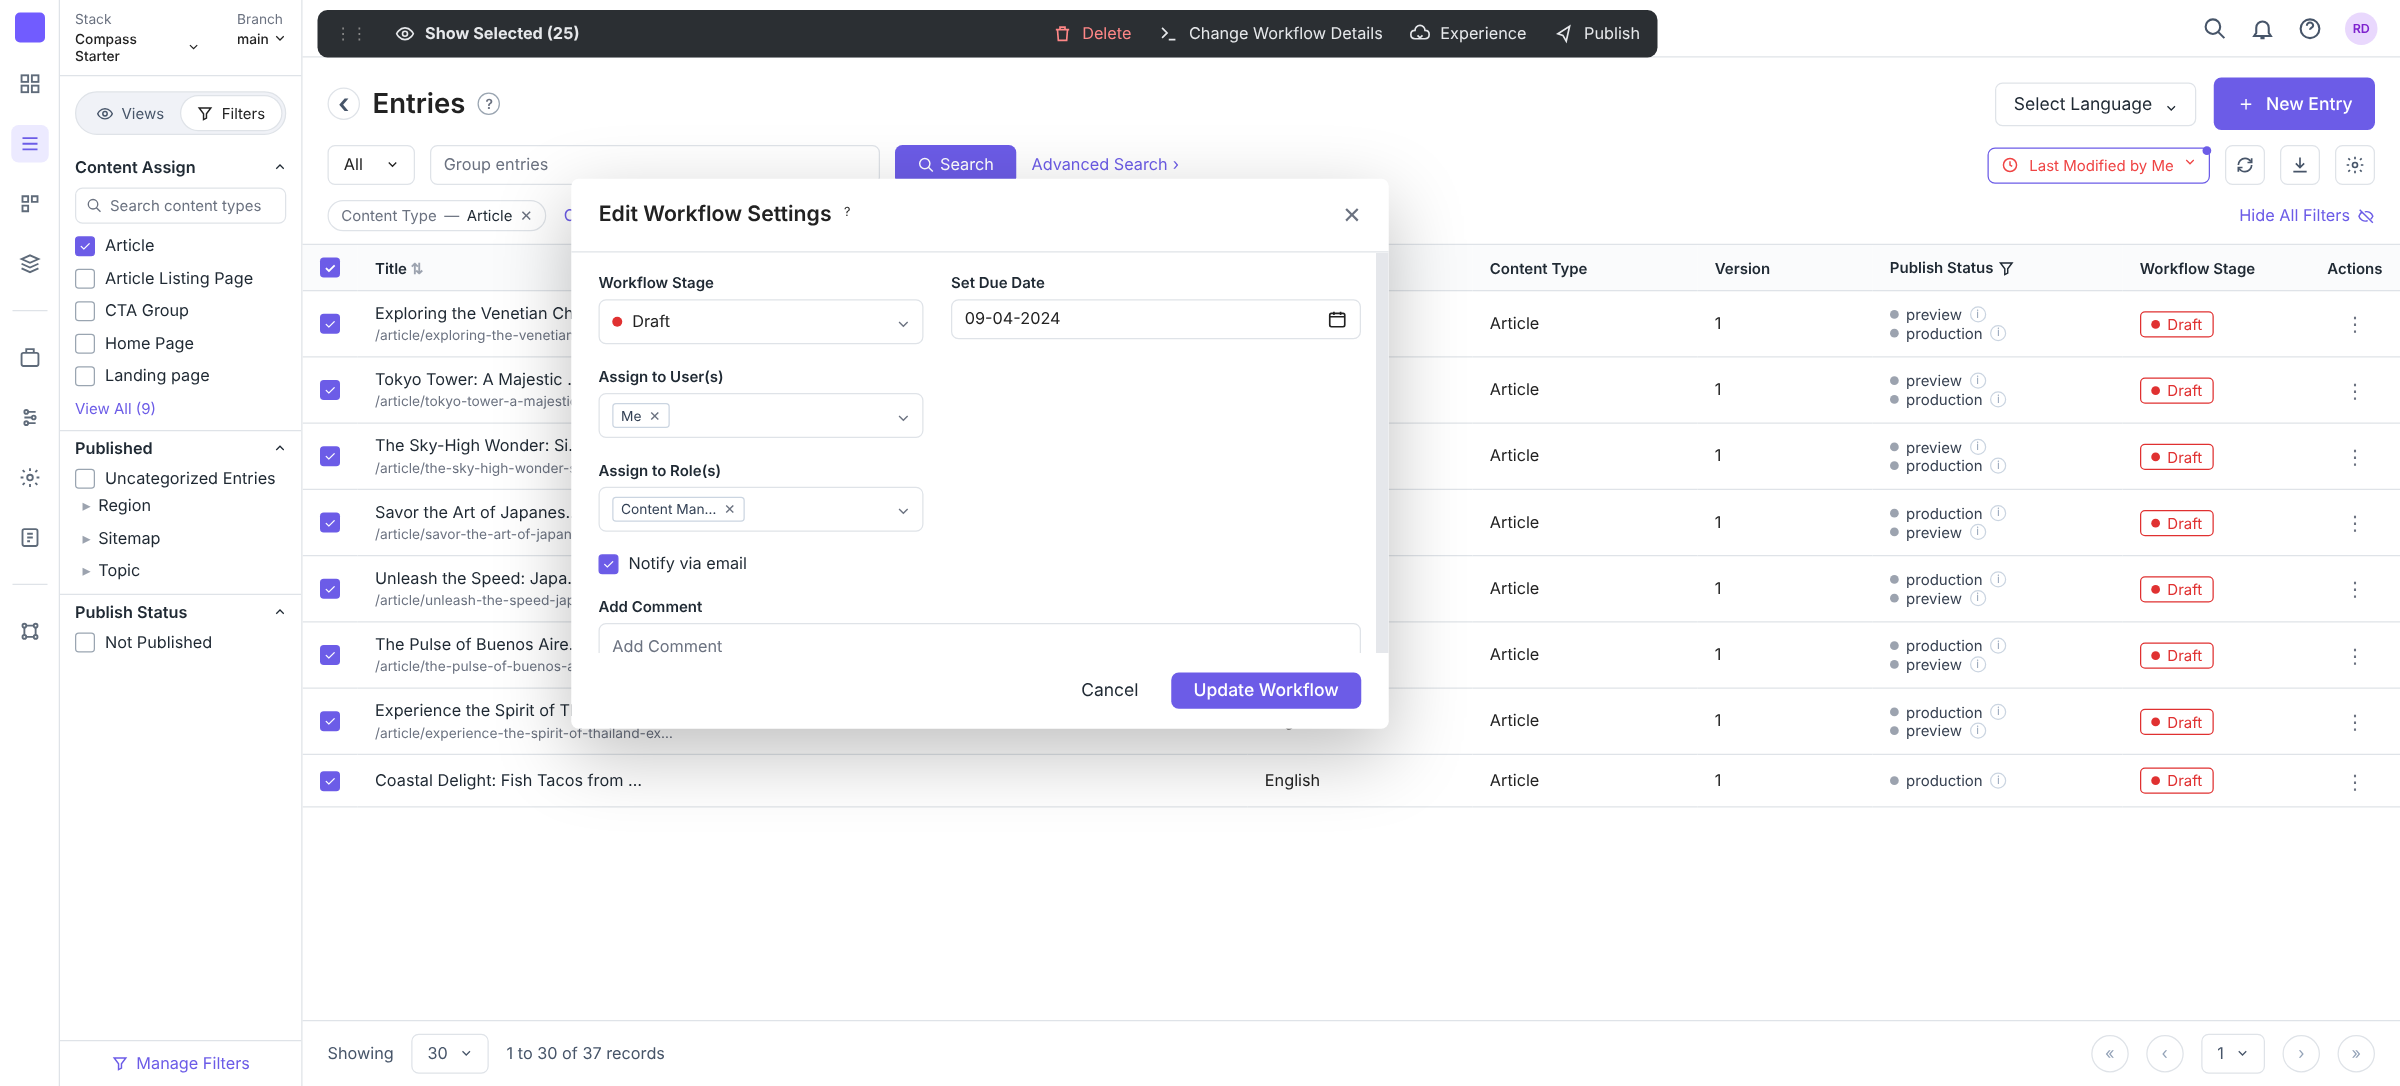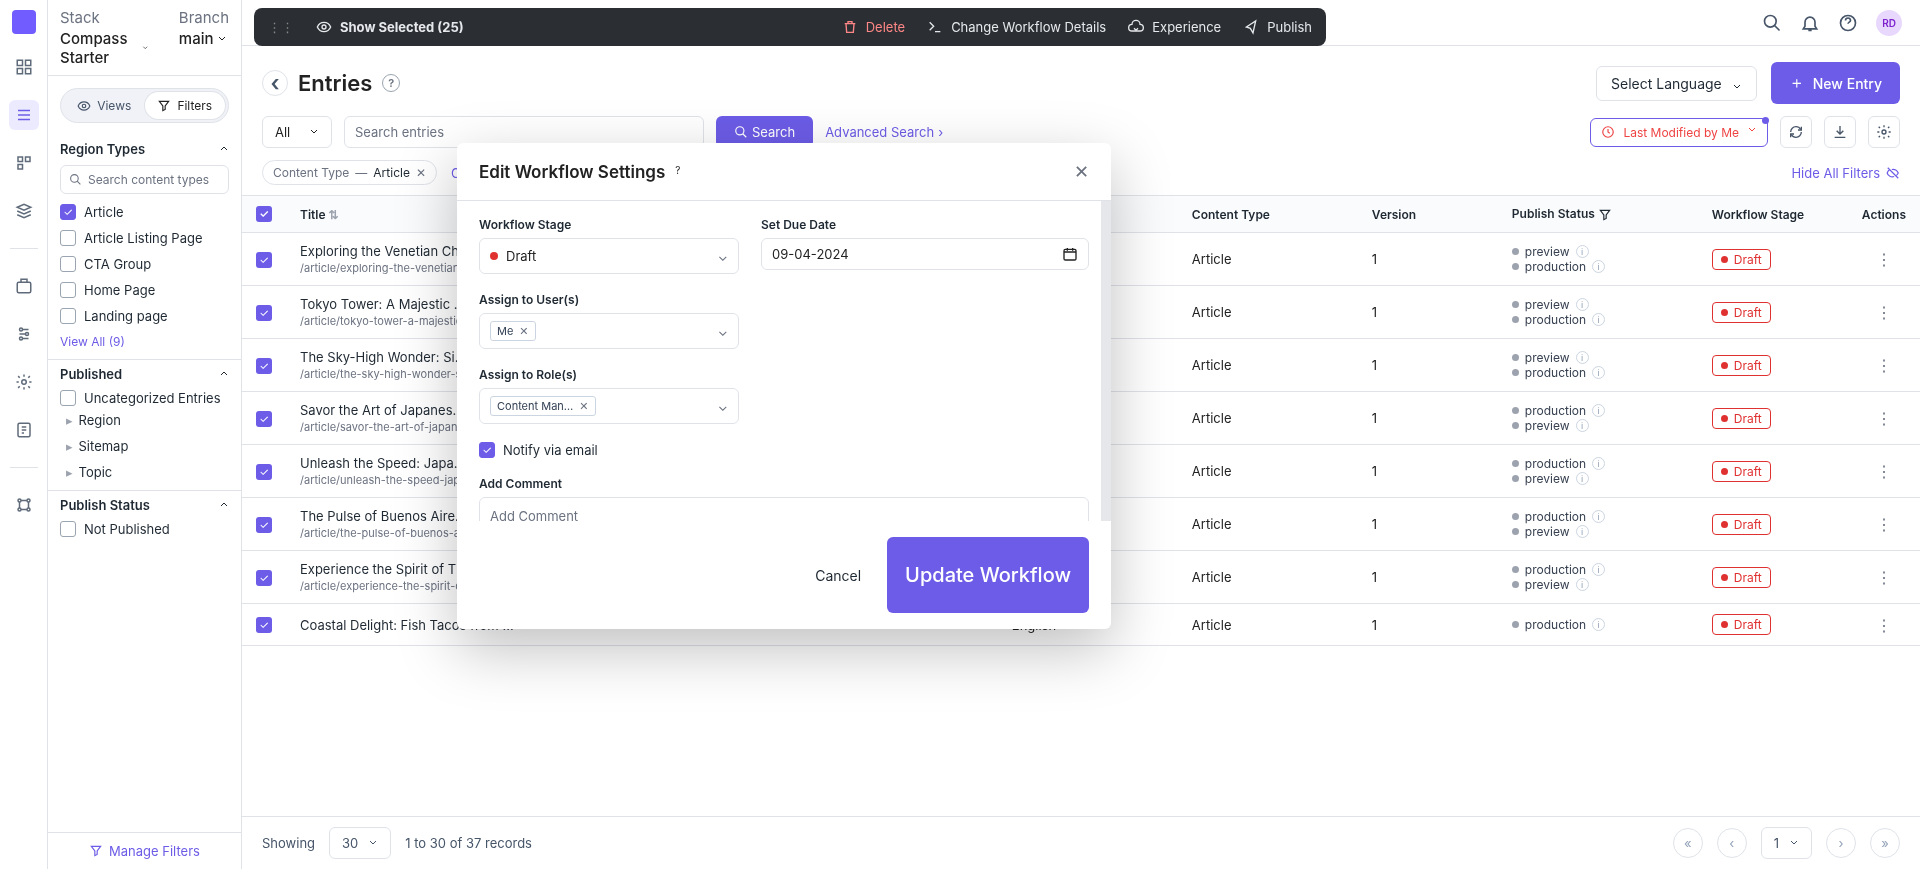--- a/index.html
+++ b/index.html
@@ -19,21 +19,21 @@
   
   .rail{width:48px;background:#fff;border-right:1px solid var(--border);display:flex;flex-direction:column;align-items:center;padding-top:10px;gap:18px;}
   .rail .logo{width:24px;height:24px;background:#715cff;border-radius:4px;}
   .rail-item{width:30px;height:30px;display:flex;align-items:center;justify-content:center;border-radius:6px;color:#5f6b7a;}
   .rail-item.active{background:#eceaff;color:var(--purple);}
   .rail hr{width:28px;border:none;border-top:1px solid var(--border);margin:4px 0;}
 
   
   .sidebar{width:194px;border-right:1px solid var(--border);display:flex;flex-direction:column;background:#fff;}
   .sb-top{padding:8px 12px;border-bottom:1px solid var(--border);display:flex;gap:30px;}
-  .sb-top .col{font-size:15px;}
+  .sb-top .col{font-size:11px;}
   .sb-top .lbl{color:var(--muted);display:block;margin-bottom:2px;}
   .sb-top .val{font-weight:500;display:inline-flex;align-items:center;gap:4px;}
   .pills{display:flex;gap:0;background:#f0f2f7;border-radius:18px;margin:12px;padding:3px;border:1px solid var(--border);}
   .pill{flex:1;display:flex;align-items:center;justify-content:center;gap:6px;padding:6px 10px;border-radius:16px;font-size:12px;color:#475569;}
   .pill.active{background:#fff;box-shadow:0 0 0 1px var(--border);color:var(--text);}
   .panel{padding:6px 12px 10px;}
   .panel-hd{display:flex;justify-content:space-between;align-items:center;font-weight:600;color:#1f2933;margin-bottom:8px;}
   .search-ct{display:flex;align-items:center;gap:6px;border:1px solid var(--border);border-radius:6px;padding:6px 8px;color:var(--muted);margin-bottom:10px;font-size:12px;}
   .chklist{display:flex;flex-direction:column;gap:10px;margin-bottom:10px;}
   .chk{display:flex;align-items:center;gap:8px;font-size:13px;color:#1f2933;}
@@ -113,21 +113,21 @@
   .selectish{border:1px solid var(--border);border-radius:6px;padding:7px 10px;display:flex;align-items:center;gap:8px;font-size:13px;min-height:36px;}
   .selectish .caret{margin-left:auto;color:#6b7280;}
   .tag{display:inline-flex;align-items:center;gap:6px;border:1px solid #cbd5e1;border-radius:3px;padding:2px 6px;font-size:11px;color:#334155;}
   .tag .tx{color:#6b7280;}
   .bdot-red{width:8px;height:8px;border-radius:50%;background:var(--red);display:inline-block;}
   .date-inp{border:1px solid var(--border);border-radius:6px;padding:7px 10px;display:flex;align-items:center;gap:8px;font-size:13px;justify-content:space-between;}
   .span2{grid-column:1 / span 2;}
   .comment-box{border:1px solid var(--border);border-radius:6px;padding:10px;color:var(--muted);font-size:13px;min-height:40px;}
   .modal-ft{display:flex;justify-content:flex-end;gap:26px;align-items:center;padding:16px 22px;}
   .btn-cancel{color:#1f2933;font-size:14px;}
-  .btn-primary{background:var(--purple);color:#fff;border-radius:6px;padding:26px 18px;font-size:20px;font-weight:500;}
+  .btn-primary{background:var(--purple);color:#fff;border-radius:6px;padding:6px 18px;font-size:14px;font-weight:500;}
 
   svg{display:block;}
   .chev{width:10px;height:10px;}
 </style>
 </head>
 <body>
 
 <div class="app">
 
   <div class="rail">
@@ -228,21 +228,21 @@
       <div class="pill active">
           <svg width="14" height="14" viewBox="0 0 24 24" fill="none" stroke="currentColor" stroke-width="2">
             <path d="M4 4h16l-6 8v6l-4 2v-8L4 4z"></path>
           </svg>
           <span>Filters</span>
         </div>
     </div>
     <div class="sb-scroll">
       <div class="panel">
         <div class="panel-hd">
-            <span>Region Types</span>
+            <span>Content Assign</span>
             <svg class="chev" viewBox="0 0 10 10" fill="none" stroke="currentColor">
               <path d="M2 6l3-3 3 3"></path>
             </svg>
           </div>
         <div class="search-ct">
             <svg width="13" height="13" viewBox="0 0 24 24" fill="none" stroke="currentColor" stroke-width="2">
               <circle cx="10" cy="10" r="7"></circle>
               <path d="M21 21l-6-6"></path>
             </svg>
             <span>Search content types</span>
@@ -360,21 +360,21 @@
       </div>
     </div>
 
     <div class="searchrow">
       <div class="drp">
           <span>All</span>
           <svg class="chev" viewBox="0 0 10 10" fill="none" stroke="currentColor">
             <path d="M2 3l3 3 3-3"></path>
           </svg>
         </div>
-      <div class="searchbox">Search entries</div>
+      <div class="searchbox">Group entries</div>
       <div class="srch-btn">
           <svg width="14" height="14" viewBox="0 0 24 24" fill="none" stroke="currentColor" stroke-width="2">
             <circle cx="10" cy="10" r="7"></circle>
             <path d="M21 21l-6-6"></path>
           </svg>
           <span>Search</span>
         </div>
       <div class="adv"><span>Advanced Search</span> ›</div>
       <div style="flex:1"></div>
       <div class="last-mod">

